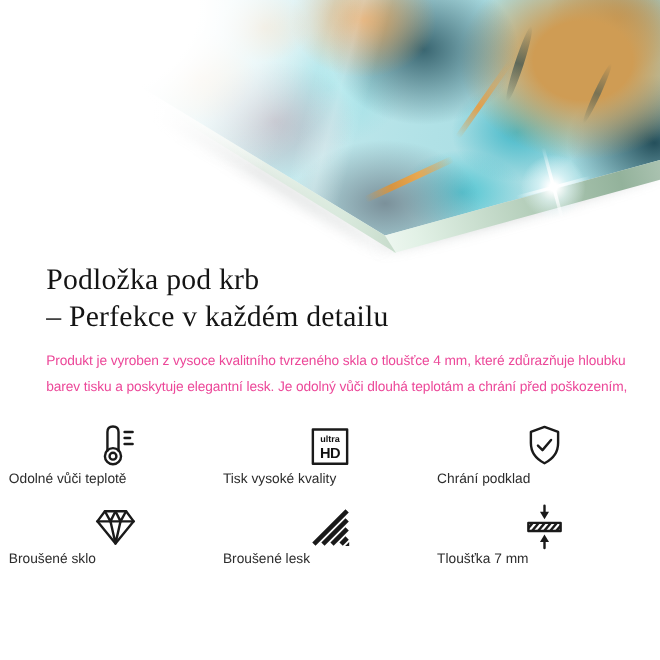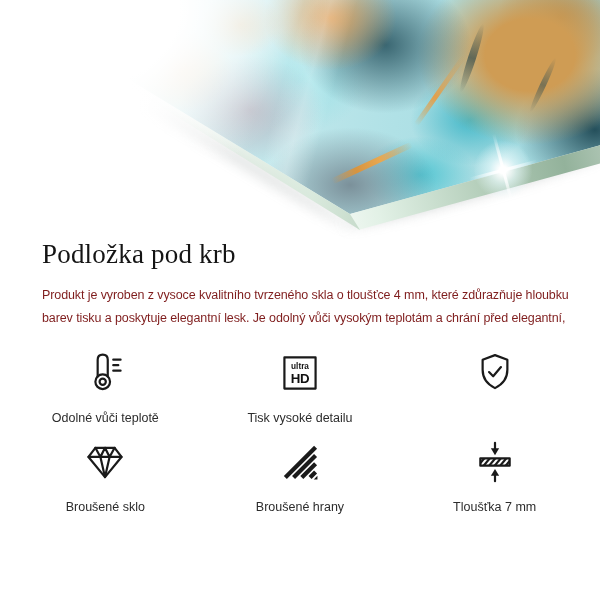--- a/index.html
+++ b/index.html
@@ -121,34 +121,34 @@
     letter-spacing: 0.2px;
     white-space: nowrap;
   }
   h1 span { display: block; }
 
   .intro {
     margin: 13px 42px 0 42px;
     font-size: 12.5px;
     line-height: 23px;
     letter-spacing: -0.1px;
-    color: #7f1d1d;
+    color: #ec4899;
   }
   .intro span { display: block; white-space: nowrap; }
 
   
   .features {
     margin: 21px 8px 0 8px;
     display: grid;
     grid-template-columns: repeat(3, 1fr);
     row-gap: 15px;
   }
-  .feature { text-align: center; }
+  .feature { text-align: left; }
   .feature svg { display: block; margin: 0 auto; width: 44px; height: 44px; }
-  .flabel { margin-top: 16px; font-size: 12.5px; color: #2c2c2c; }
+  .flabel { margin-top: 0; font-size: 12.5px; color: #2c2c2c; }
 
   .feature svg .st {
     fill: none; stroke: #1a1a1a; stroke-width: 2.4;
     stroke-linecap: round; stroke-linejoin: round;
   }
   .feature svg text { fill: #111; font-family: "Liberation Sans", sans-serif; }
 </style>
 </head>
 <body>
 
@@ -168,53 +168,55 @@
     <div class="white-fade"></div>
     <div class="sparkle">
       <div class="glow"></div>
       <div class="ray-v"></div>
       <div class="ray-h"></div>
     </div>
   </div>
 
   <h1>
     <span>Podložka pod krb</span>
+    <span>– Perfekce v každém detailu</span>
   </h1>
 
   <p class="intro">
     <span>Produkt je vyroben z vysoce kvalitního tvrzeného skla o tloušťce 4 mm, které zdůrazňuje hloubku</span>
-    <span>barev tisku a poskytuje elegantní lesk. Je odolný vůči vysokým teplotám a chrání před elegantní,</span>
+    <span>barev tisku a poskytuje elegantní lesk. Je odolný vůči dlouhá teplotám a chrání před poškozením,</span>
   </p>
 
   <div class="features">
 
     <div class="feature">
       <svg viewBox="0 0 48 48">
         <circle class="st" cx="21.5" cy="33.5" r="8"></circle>
         <path class="st" d="M16 28 V9.5 Q16 4 21.5 4 Q27 4 27 9.5 V28" fill="#fff"></path>
         <circle class="st" cx="21.5" cy="33.5" r="3.4"></circle>
         <path class="st" d="M33 9.5 h8 M33 15.5 h5.5 M33 21.5 h8" stroke-width="2.2"></path>
       </svg>
       <div class="flabel">Odolné vůči teplotě</div>
     </div>
 
     <div class="feature">
       <svg viewBox="0 0 48 48">
         <rect class="st" x="7" y="7" width="34" height="34" stroke-width="3"></rect>
         <text x="24" y="19.5" font-size="9" font-weight="700" text-anchor="middle">ultra</text>
         <text x="24" y="35" font-size="14.5" font-weight="800" text-anchor="middle" letter-spacing="-0.5">HD</text>
       </svg>
-      <div class="flabel">Tisk vysoké detailu</div>
+      <div class="flabel">Tisk vysoké kvality</div>
     </div>
 
     <div class="feature">
       <svg viewBox="0 0 48 48">
         <path class="st" stroke-width="2.5" d="M24 4.5 L37.5 9.5 V20.5 C37.5 30 31.5 36.8 24 40.5 C16.5 36.8 10.5 30 10.5 20.5 V9.5 Z"></path>
         <path class="st" stroke-width="2.5" d="M17.5 23 L22 27.5 L30.5 17.5"></path>
       </svg>
+      <div class="flabel">Chrání podklad</div>
     </div>
 
     <div class="feature">
       <svg viewBox="0 0 48 48">
         <path class="st" stroke-width="2" d="M13.5 8.5 H34.5 L42 18.5 L24 40.5 L6 18.5 Z"></path>
         <path class="st" stroke-width="2" d="M6 18.5 H42"></path>
         <path class="st" stroke-width="2" d="M13.5 8.5 L19 18.5 L24 8.5 L29 18.5 L34.5 8.5"></path>
         <path class="st" stroke-width="2" d="M19 18.5 L24 40.5 L29 18.5"></path>
       </svg>
       <div class="flabel">Broušené sklo</div>
@@ -223,21 +225,21 @@
     <div class="feature">
       <svg viewBox="0 0 48 48">
         <g stroke="#1a1a1a" stroke-width="4.6" fill="none" stroke-linecap="butt">
           <path d="M8 41 L41 8"></path>
           <path d="M17 41 L41 17"></path>
           <path d="M26 41 L41 26"></path>
           <path d="M35 41 L41 35"></path>
         </g>
         <path d="M39 43 L43 39 L43 43 Z" fill="#1a1a1a"></path>
       </svg>
-      <div class="flabel">Broušené hrany</div>
+      <div class="flabel">Broušené lesk</div>
     </div>
 
     <div class="feature">
       <svg viewBox="0 0 48 48">
         <defs>
             <clipPath id="barclip">
               <rect x="8" y="20" width="32" height="8"></rect>
             </clipPath>
           </defs>
         <rect class="st" x="8" y="20" width="32" height="8" stroke-width="2"></rect>

